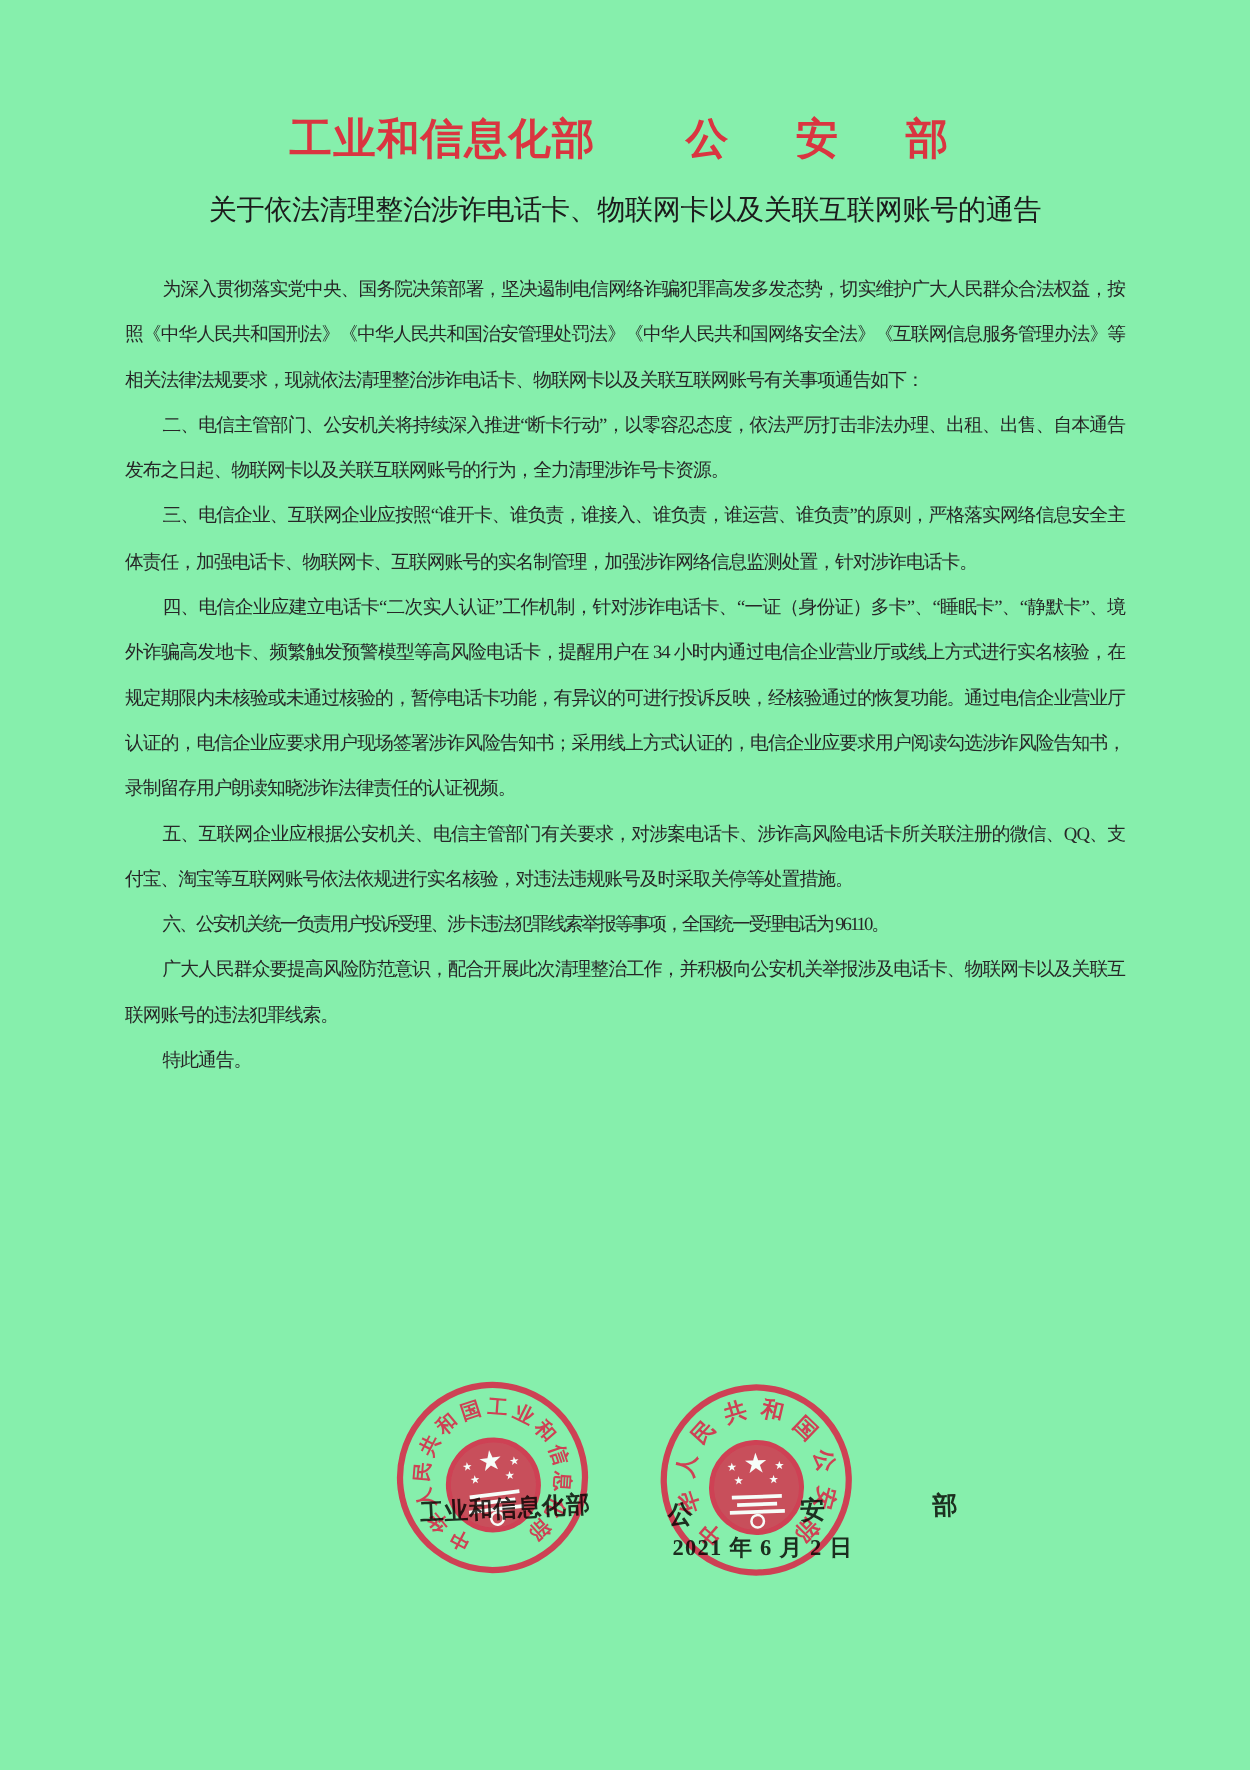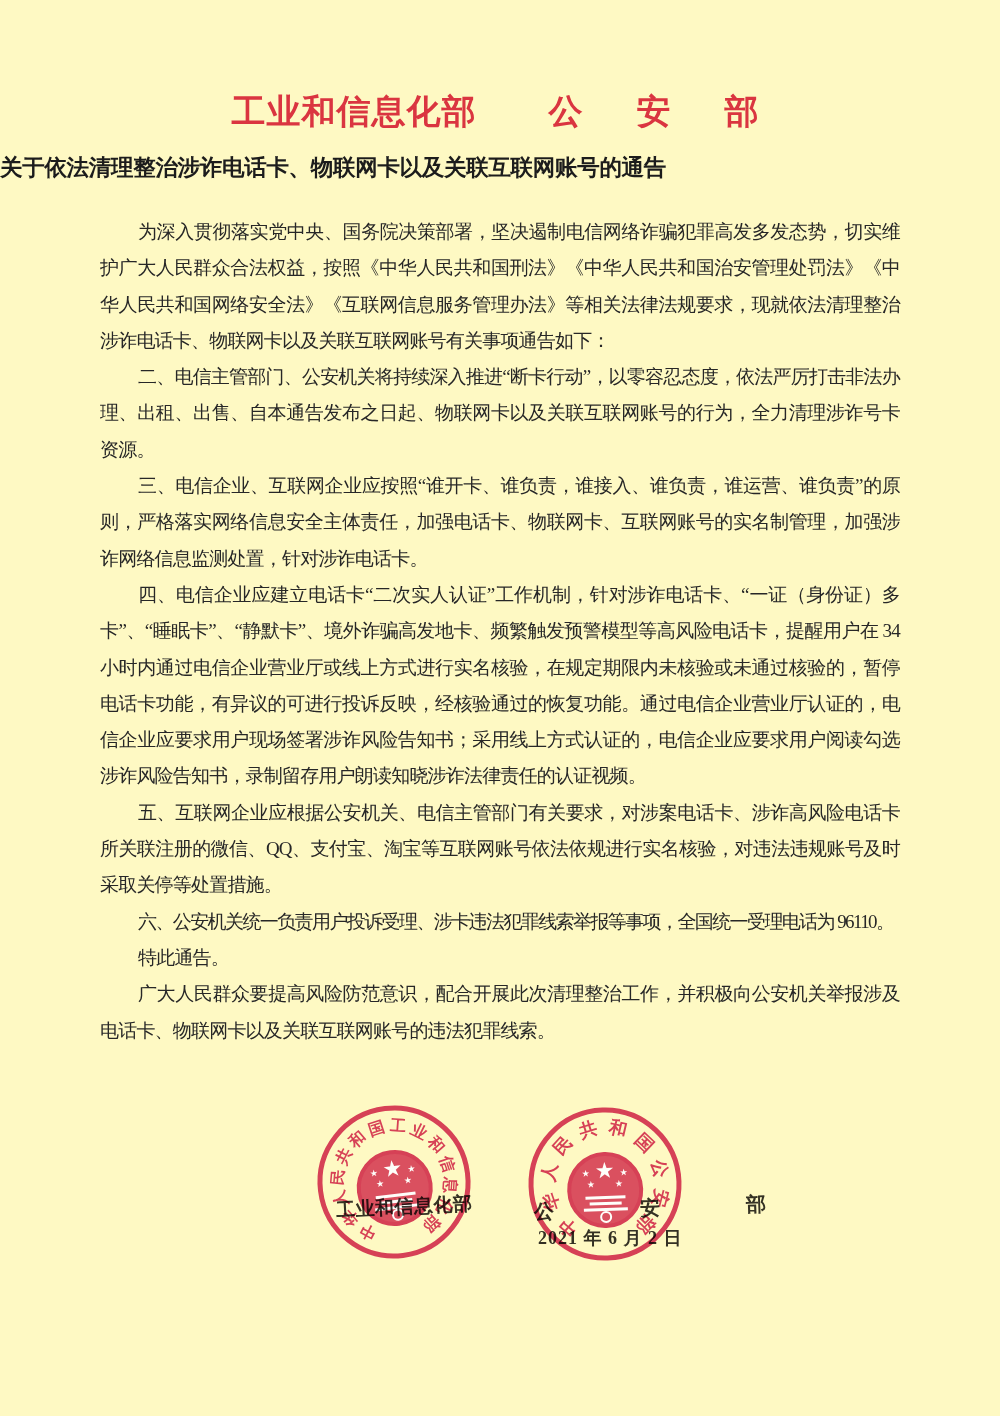--- a/index.html
+++ b/index.html
@@ -1,42 +1,42 @@
 <!DOCTYPE html>
 <html><head>
 <meta charset="utf-8">
 <style>
   html,body { margin:0; padding:0; background:#e8e8e8; }
   .page {
     position:relative;
     width:1000px; height:1416px;
     margin:0 auto;
-    background:#fef9c3;
+    background:#86efac;
     font-family:"Liberation Serif","DejaVu Serif",serif;
     overflow:hidden;
   }
   
   .red-header {
     position:absolute; top:92px; left:0; right:0;
     display:flex; justify-content:center; align-items:baseline; gap:72px;
     color:#da3540; font-weight:bold; font-size:34px; line-height:1.2;
     letter-spacing:1px;
   }
   .red-header .mps { letter-spacing:10px; }
   
   .doc-title {
     position:absolute; top:152px; left:0; right:0;
-    text-align:left;
-    font-size:22.5px; font-weight:bold; color:#1c1c1c;
+    text-align:center;
+    font-size:22.5px; font-weight:normal; color:#1c1c1c;
     letter-spacing:-0.3px;
   }
   
   .body-text {
     position:absolute; top:214px; left:100px; width:800px;
-    font-size:19px; line-height:36.3px; letter-spacing:-0.8px;
+    font-size:15px; line-height:36.3px; letter-spacing:-0.8px;
     color:#272727; text-align:justify;
   }
   .body-text p { margin:0; text-indent:2em; }
   .body-text p.tight { letter-spacing:-1.6px; }
   
   .seal { position:absolute; width:160px; height:160px; }
   .seal-miit { left:314px; top:1102px; transform:rotate(-7deg); }
   .seal-mps  { left:525px; top:1104px; transform:rotate(-2deg); }
   .seal svg { width:100%; height:100%; opacity:0.93; }
   .ring-char { fill:#d4344e; font-weight:bold; font-family:"Liberation Serif","DejaVu Serif",serif; }
@@ -64,22 +64,22 @@
 
   <div class="doc-title">关于依法清理整治涉诈电话卡、物联网卡以及关联互联网账号的通告</div>
 
   <div class="body-text">
     <p>为深入贯彻落实党中央、国务院决策部署，坚决遏制电信网络诈骗犯罪高发多发态势，切实维护广大人民群众合法权益，按照《中华人民共和国刑法》《中华人民共和国治安管理处罚法》《中华人民共和国网络安全法》《互联网信息服务管理办法》等相关法律法规要求，现就依法清理整治涉诈电话卡、物联网卡以及关联互联网账号有关事项通告如下：</p>
     <p>二、电信主管部门、公安机关将持续深入推进“断卡行动”，以零容忍态度，依法严厉打击非法办理、出租、出售、自本通告发布之日起、物联网卡以及关联互联网账号的行为，全力清理涉诈号卡资源。</p>
     <p>三、电信企业、互联网企业应按照“谁开卡、谁负责，谁接入、谁负责，谁运营、谁负责”的原则，严格落实网络信息安全主体责任，加强电话卡、物联网卡、互联网账号的实名制管理，加强涉诈网络信息监测处置，针对涉诈电话卡。</p>
     <p>四、电信企业应建立电话卡“二次实人认证”工作机制，针对涉诈电话卡、“一证（身份证）多卡”、“睡眠卡”、“静默卡”、境外诈骗高发地卡、频繁触发预警模型等高风险电话卡，提醒用户在 34 小时内通过电信企业营业厅或线上方式进行实名核验，在规定期限内未核验或未通过核验的，暂停电话卡功能，有异议的可进行投诉反映，经核验通过的恢复功能。通过电信企业营业厅认证的，电信企业应要求用户现场签署涉诈风险告知书；采用线上方式认证的，电信企业应要求用户阅读勾选涉诈风险告知书，录制留存用户朗读知晓涉诈法律责任的认证视频。</p>
     <p>五、互联网企业应根据公安机关、电信主管部门有关要求，对涉案电话卡、涉诈高风险电话卡所关联注册的微信、QQ、支付宝、淘宝等互联网账号依法依规进行实名核验，对违法违规账号及时采取关停等处置措施。</p>
     <p class="tight">六、公安机关统一负责用户投诉受理、涉卡违法犯罪线索举报等事项，全国统一受理电话为 96110。</p>
+    <p>广大人民群众要提高风险防范意识，配合开展此次清理整治工作，并积极向公安机关举报涉及电话卡、物联网卡以及关联互联网账号的违法犯罪线索。</p>
     <p>特此通告。</p>
-    <p>广大人民群众要提高风险防范意识，配合开展此次清理整治工作，并积极向公安机关举报涉及电话卡、物联网卡以及关联互联网账号的违法犯罪线索。</p>
   </div>
 
   <div class="seal seal-miit">
     <svg viewBox="0 0 160 160">
       <circle cx="80" cy="80" r="74" fill="none" stroke="#d4344e" stroke-width="5"></circle>
       <g>
         <circle cx="80" cy="86" r="36" fill="#d4344e" opacity="0.92"></circle>
         <circle cx="80" cy="86" r="36" fill="none" stroke="#d4344e" stroke-width="4"></circle>
         <text x="80" y="74" font-size="22" fill="#ffffff" text-anchor="middle">★</text>
         <text x="61" y="72" font-size="9" fill="#ffffff" text-anchor="middle">★</text>

